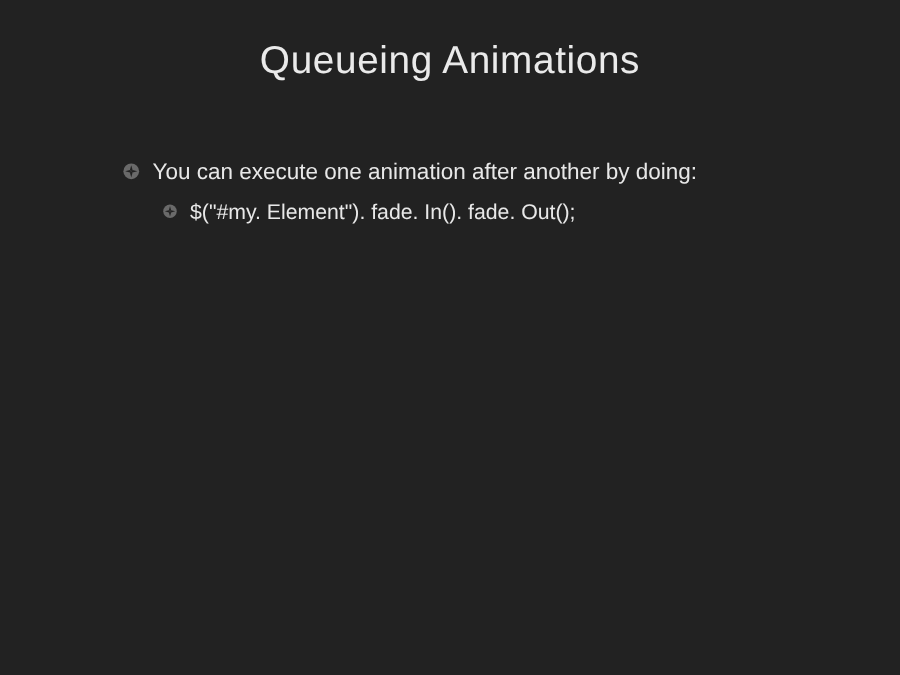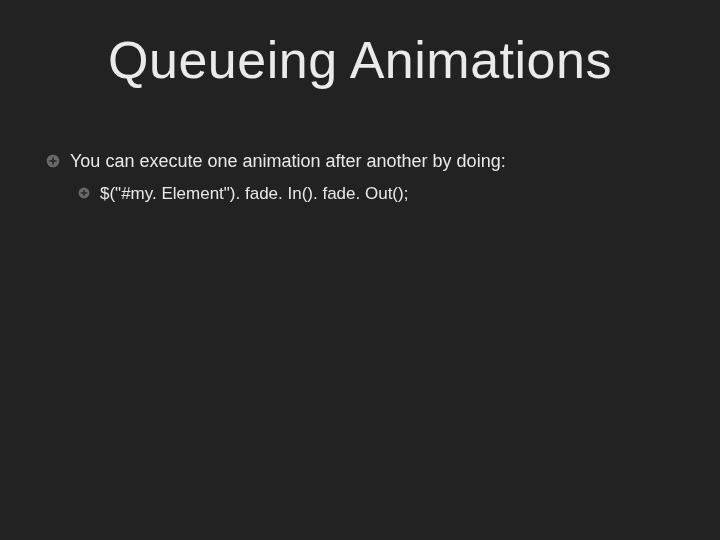--- a/index.html
+++ b/index.html
@@ -15,28 +15,28 @@
       color: #e8e8e8;
       overflow: hidden;
     }
     .slide {
       width: 100%;
       height: 100%;
       padding: 30px 0 0 0;
     }
     .title {
       text-align: center;
-      font-size: 52px;
+      font-size: 31px;
       font-weight: 400;
       color: #eaeaea;
       margin-bottom: 60px;
       letter-spacing: 0.5px;
     }
     .content {
-      padding-left: 46px;
+      padding-left: 98px;
     }
     .bullet-row {
       display: flex;
       align-items: flex-start;
       margin-bottom: 10px;
     }
     .bullet-row.sub {
       padding-left: 32px;
       margin-top: 4px;
     }

